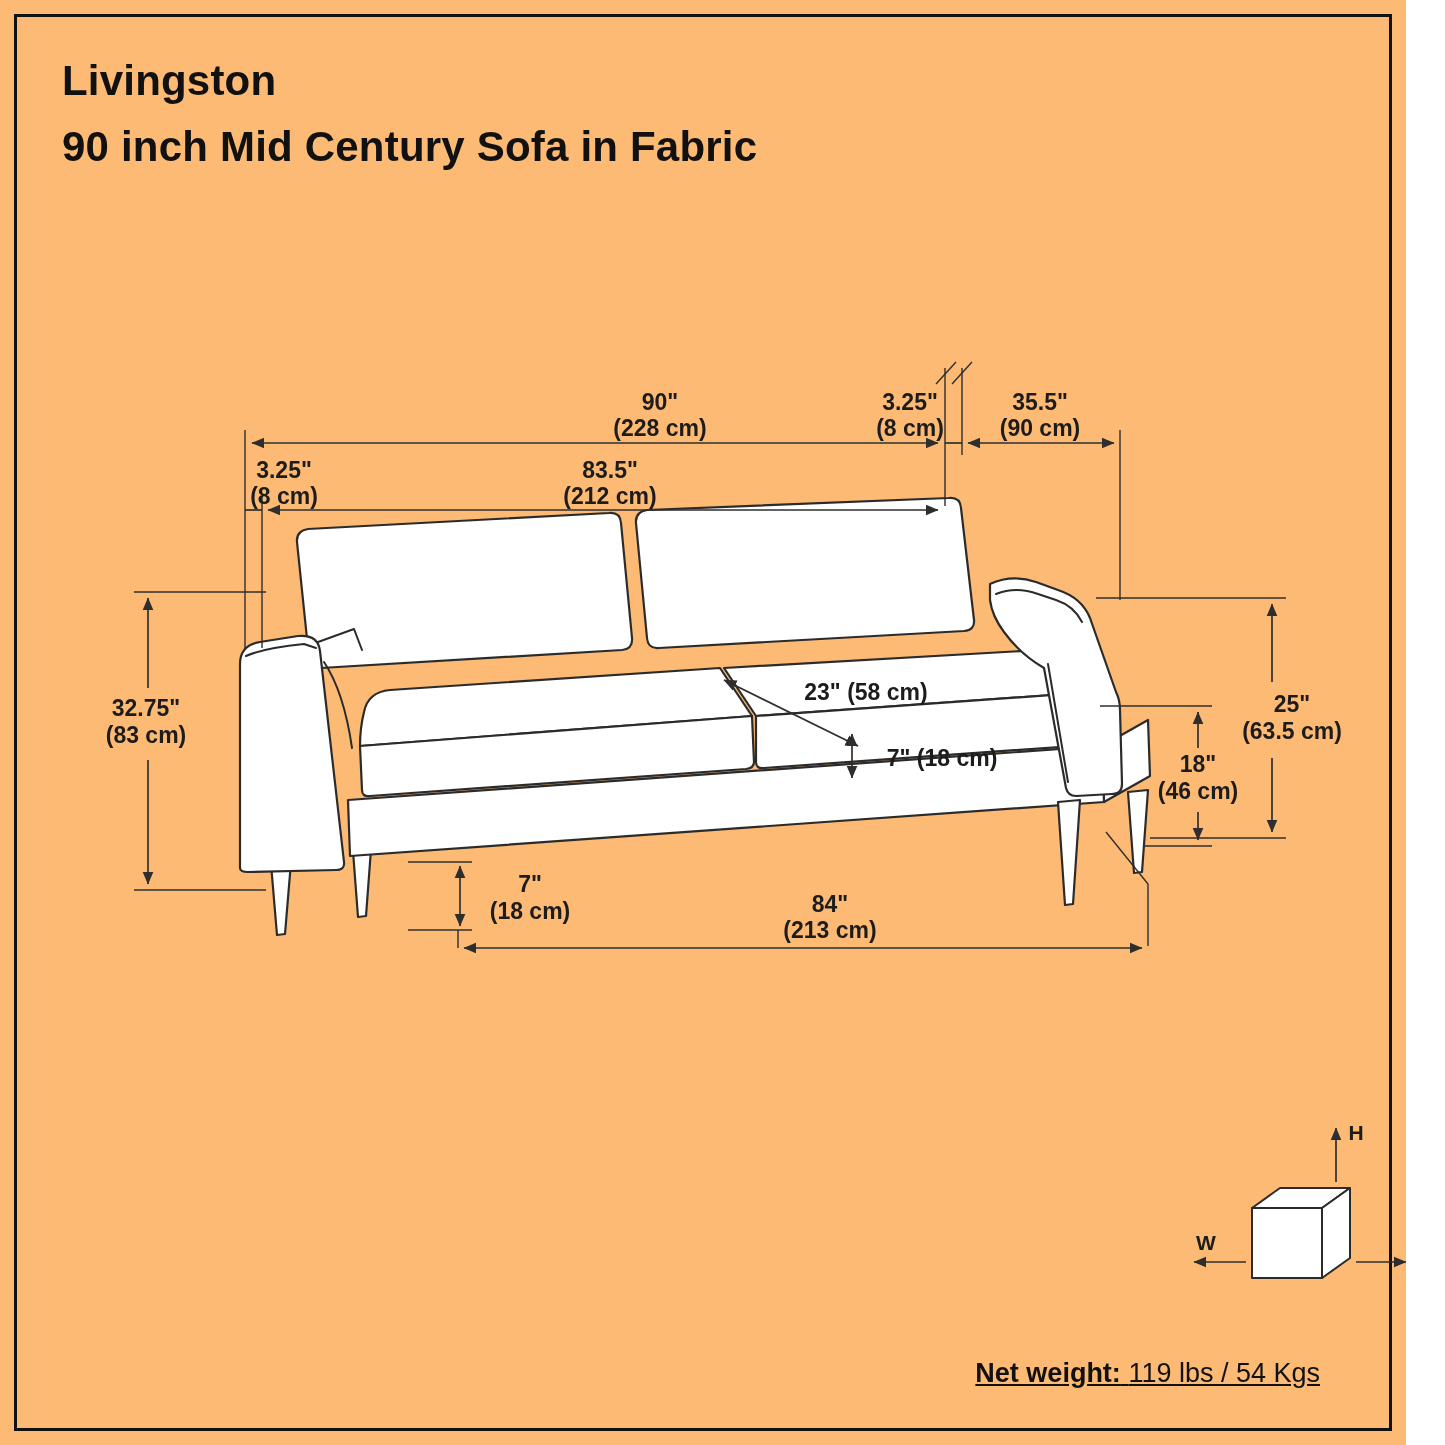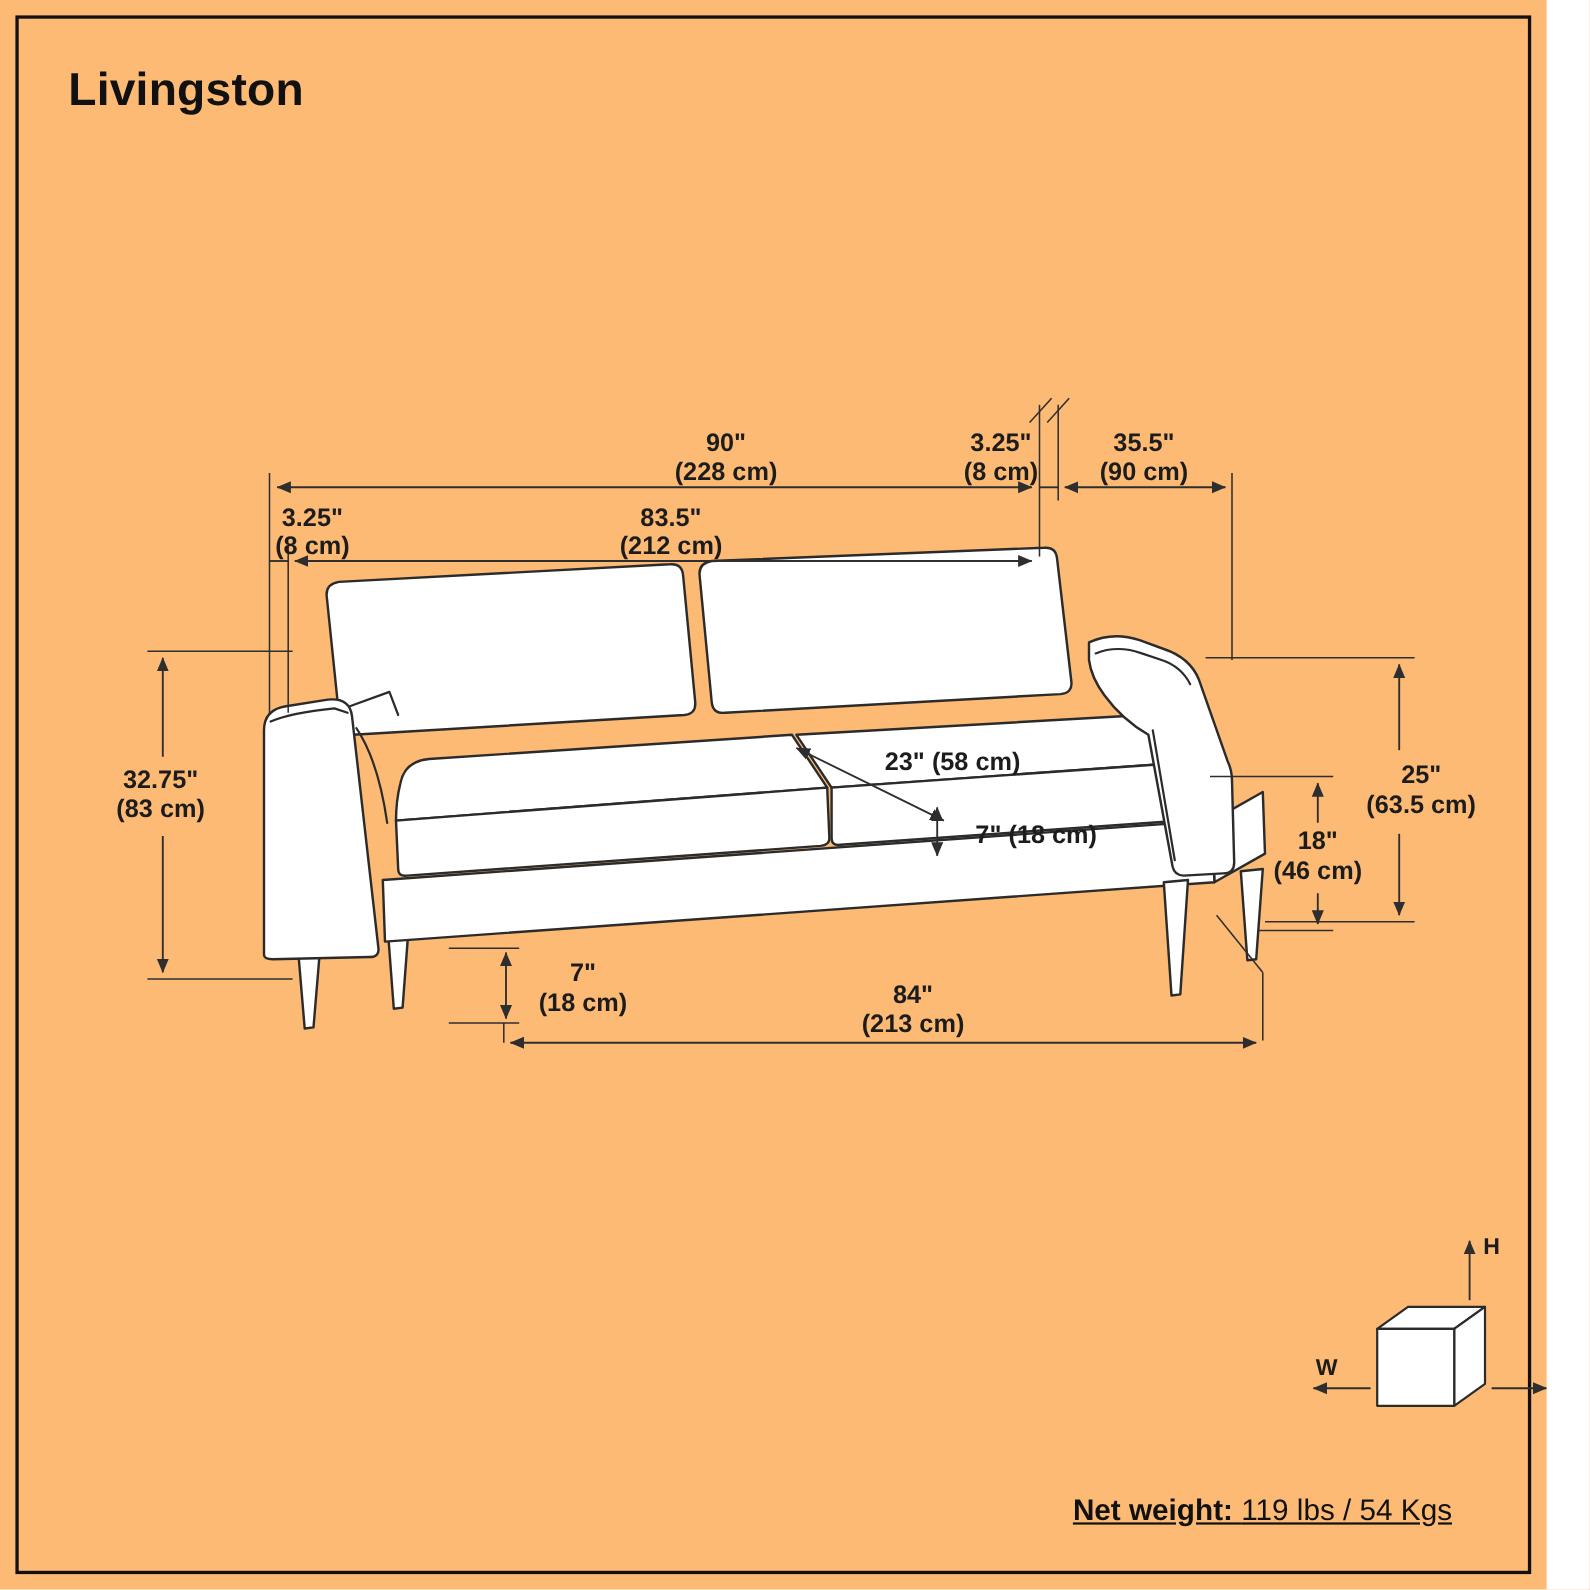--- a/index.html
+++ b/index.html
@@ -90,20 +90,21 @@
 </style>
 </head>
 <body>
 
 <div class="page">
 
   <div class="frame"></div>
 
   <div class="title-block">
     <div class="title-line">Livingston</div>
+    <div class="title-line">90 inch Mid Century Sofa in Fabric</div>
   </div>
 
   <svg class="diagram-svg" viewBox="0 0 1445 1445">
     <defs>
       <marker id="arr" viewBox="0 0 10 10" refX="8.6" refY="5" markerWidth="8.5" markerHeight="8.5" orient="auto-start-reverse">
         <path d="M 0 1.2 L 9 5 L 0 8.8 z"></path>
       </marker>
     </defs>
 
     <g>

